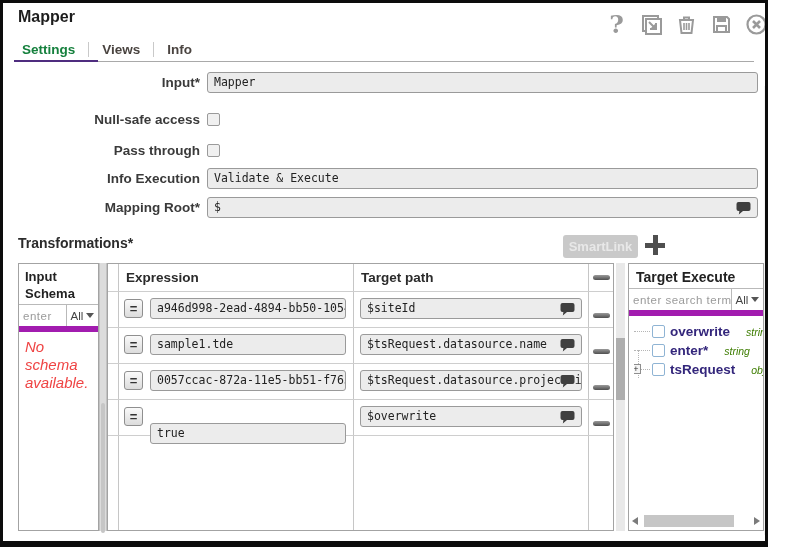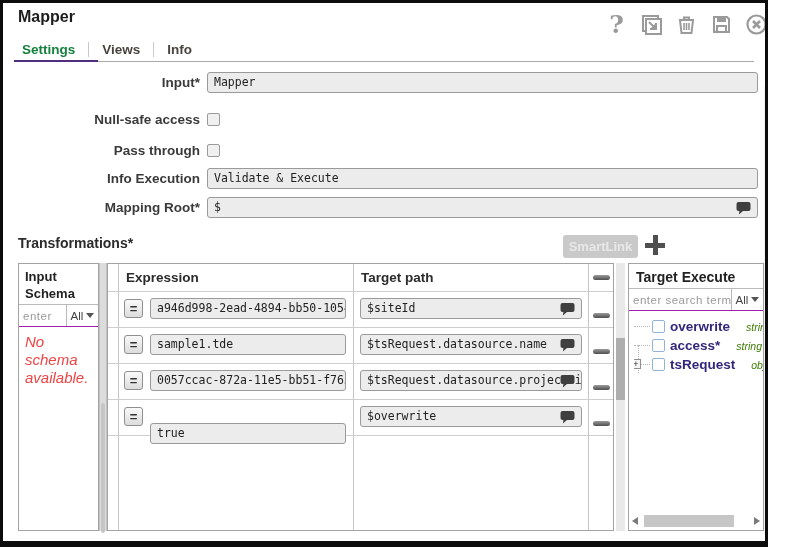--- a/index.html
+++ b/index.html
@@ -32,21 +32,21 @@
   .smartlink{left:560px;top:232px;width:75px;height:23px;background:#c9c9c9;border-radius:3px;
              color:#e8e8e8;font-size:13px;font-weight:bold;display:flex;align-items:center;justify-content:center;}
   .plus{left:641px;top:231px;width:22px;height:22px;cursor:pointer;}
   .plus:before,.plus:after{content:"";position:absolute;background:#4f4f4f;}
   .plus:before{left:9px;top:1px;width:5px;height:20px;}
   .plus:after{left:1px;top:9px;width:20px;height:5px;}
   
   .panel{box-sizing:border-box;background:#fff;border:1px solid #a3a3a3;}
   .in-panel{left:15px;top:260px;width:81px;height:268px;}
   .p-title{padding:4px 6px 2px 6px;font-size:13px;font-weight:bold;color:#222;line-height:17px;}
-  .filter-row{display:flex;height:21px;border-top:1px solid #b9b9b9;border-bottom:1px solid #a21caf;align-items:center;}
+  .filter-row{display:flex;height:21px;border-top:1px solid #b9b9b9;border-bottom:6px solid #a21caf;align-items:center;}
   .filter-ph{flex:1;font-size:11.5px;color:#9b9b9b;padding-left:4px;white-space:nowrap;overflow:hidden;letter-spacing:.5px;}
   .filter-all{width:31px;border-left:1px solid #b9b9b9;height:100%;display:flex;align-items:center;justify-content:center;
               font-size:11.5px;color:#444;gap:3px;cursor:pointer;flex:none;}
   .caret{width:0;height:0;border-left:4px solid transparent;border-right:4px solid transparent;border-top:5px solid #555;}
   .empty-txt{padding:6px 6px;font-size:15px;color:#ef4444;line-height:18px;font-style:italic;}
   .splitter{left:96px;top:260px;width:8px;height:268px;background:#dcdcdc;border-left:1px solid #c2c2c2;
             border-right:1px solid #c2c2c2;box-sizing:border-box;cursor:col-resize;}
   .splitter .thumb{position:absolute;left:1px;top:140px;width:4px;height:130px;background:#c6c6c6;border-radius:3px;}
   
   .ttable{left:104px;top:260px;width:507px;height:268px;}
@@ -274,21 +274,21 @@
       <span class="vguide"></span>
       <div class="trow">
         <span class="guide"></span>
         <span class="tcb"></span>
         <span class="tname">overwrite</span>
         <span class="ttype">string</span>
       </div>
       <div class="trow">
         <span class="guide"></span>
         <span class="tcb"></span>
-        <span class="tname">access*</span>
+        <span class="tname">enter*</span>
         <span class="ttype">string</span>
       </div>
       <div class="trow">
         <span class="expander">+</span>
         <span class="guide"></span>
         <span class="tcb"></span>
         <span class="tname">tsRequest</span>
         <span class="ttype">object</span>
       </div>
     </div>

